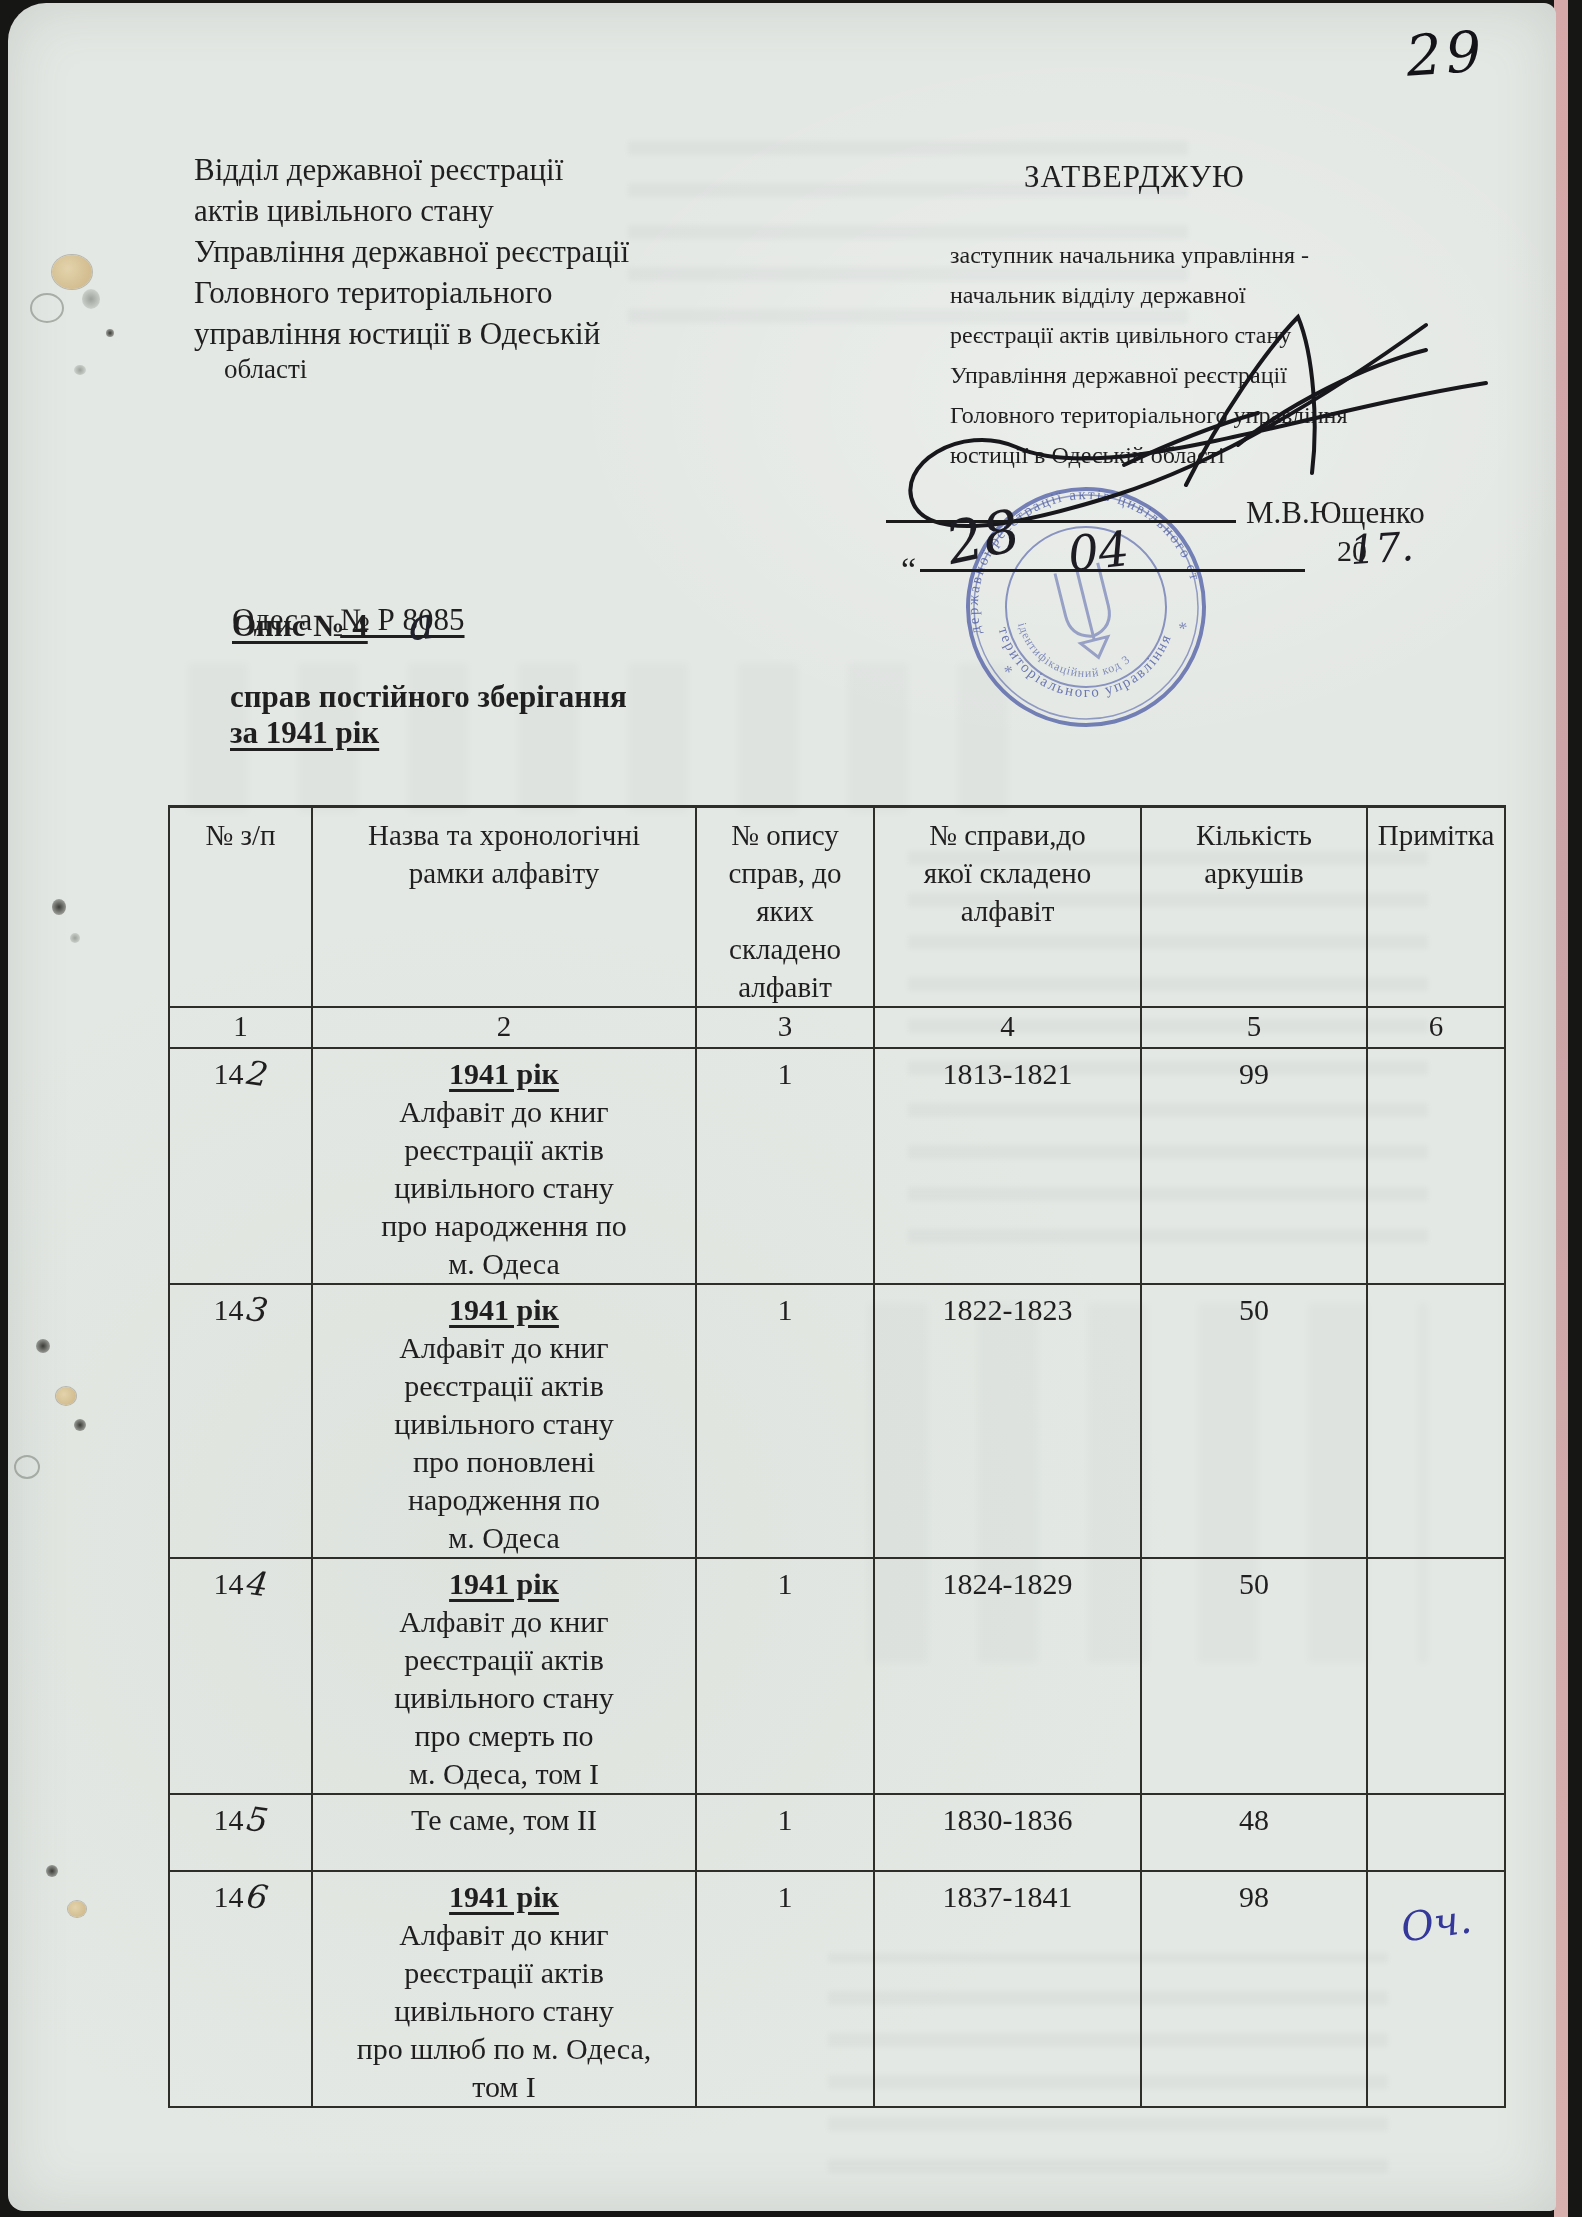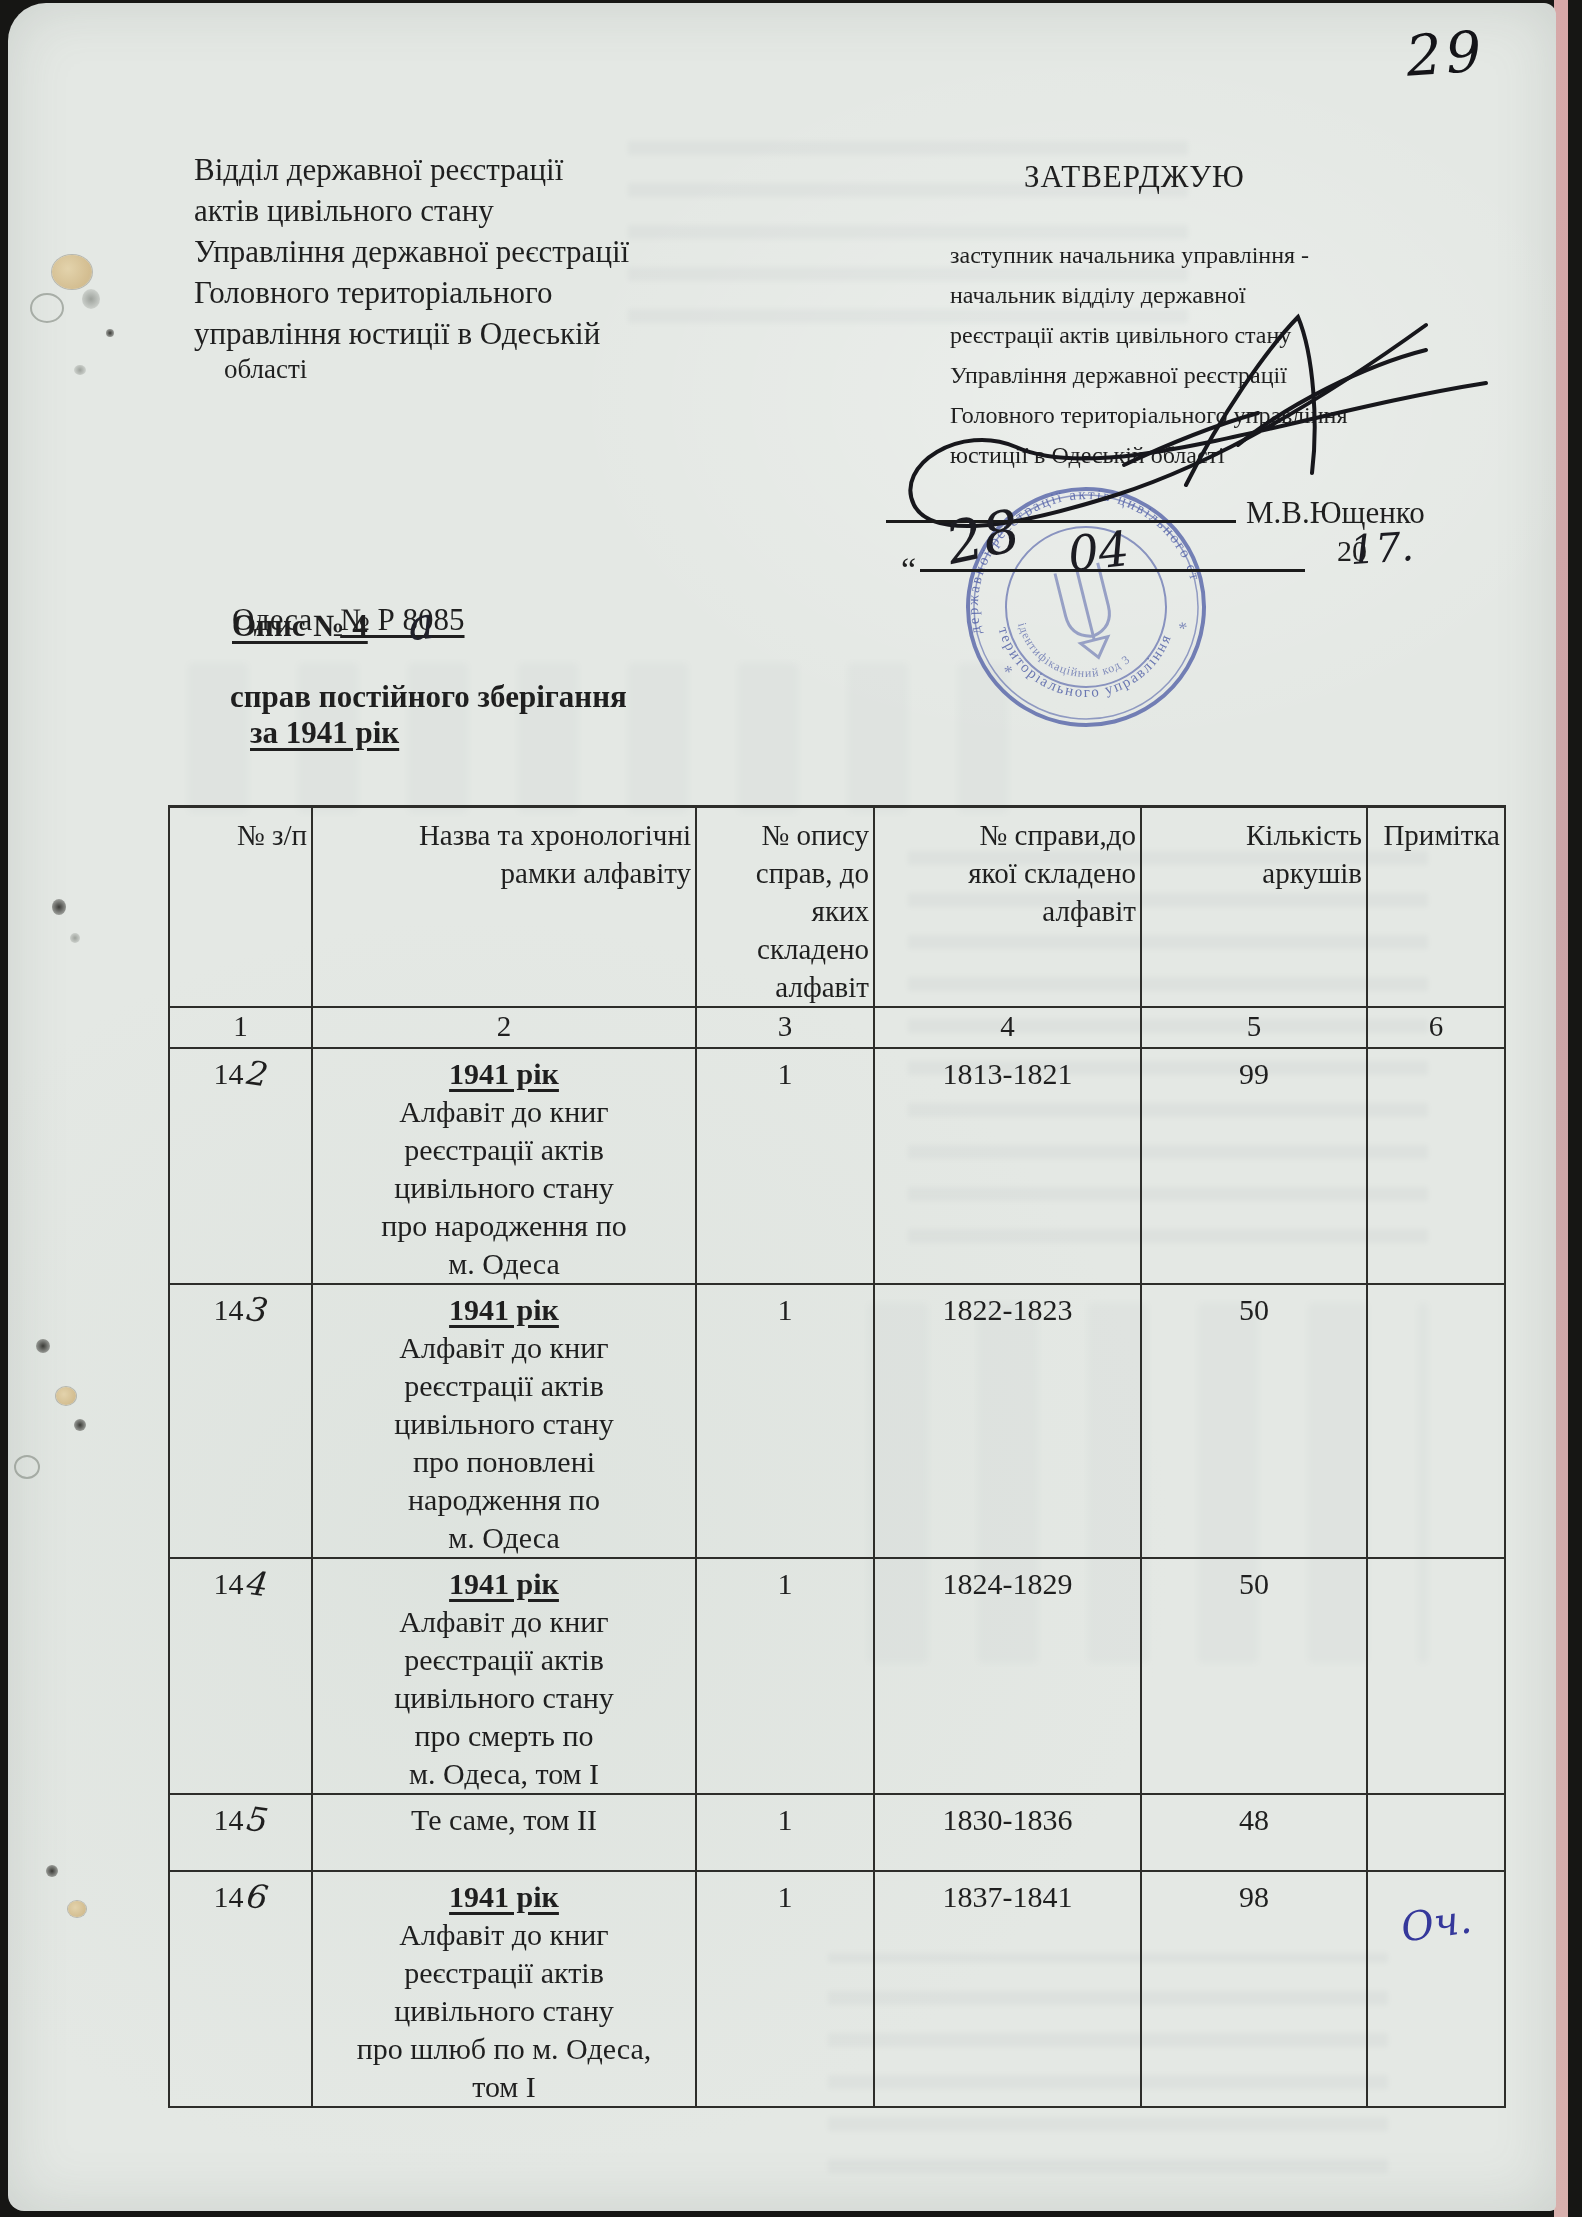--- a/index.html
+++ b/index.html
@@ -46,27 +46,27 @@
   .hand-month{left:1060px;top:520px;font-size:48px;color:#1c1c22;transform:rotate(-6deg);}
   .hand-year{left:1342px;top:522px;font-size:40px;color:#1c1c22;transform:rotate(-4deg);}
   .hand-page{left:1398px;top:18px;font-size:56px;color:#141418;transform:rotate(-4deg);letter-spacing:4px;}
   .hand-opys{left:400px;top:595px;font-size:44px;color:#20202a;transform:rotate(-6deg);}
   .hand-blue{font-family:"DejaVu Serif", serif;font-style:italic;color:#35389b;}
 
   .fond{left:224px;top:563px;font-size:31px;}
   .fond .gap{display:inline-block;width:28px;}
   .opys{left:224px;top:605px;font-size:31px;font-weight:bold;}
   .keep1{left:222px;top:676px;font-size:31px;font-weight:bold;}
-  .keep2{left:222px;top:712px;font-size:31px;font-weight:bold;margin-left:20px;}
+  .keep2{left:222px;top:712px;font-size:31px;font-weight:bold;}
 
   
   .tbl{position:absolute;left:160px;top:802px;border-collapse:collapse;table-layout:fixed;}
   .tbl td{border:2px solid #2d2d2a;vertical-align:top;text-align:center;
           font-size:30px;line-height:38px;padding:6px 4px 0 4px;overflow:hidden;}
-  .tbl tr.hdr td{border-top:3px solid #2d2d2a;font-size:29px;line-height:38px;padding-top:8px;text-align:right;}
+  .tbl tr.hdr td{border-top:3px solid #2d2d2a;font-size:29px;line-height:38px;padding-top:8px;}
   .tbl tr.nums td{font-size:29px;padding:1px 0 0 0;line-height:34px;}
   .year-title{display:block;font-weight:bold;text-decoration:underline;text-underline-offset:5px;}
   .year-title:empty{display:none;}
   .rownum{display:inline-flex;align-items:flex-start;}
   .rownum .hand{font-size:33px;margin-left:3px;transform:rotate(8deg);}
   .prym-hand{display:inline-block;margin-top:26px;font-size:40px;transform:rotate(-8deg);}
 
   
   .stamp{position:absolute;left:928px;top:418px;width:300px;height:372px;opacity:.85;transform:rotate(-14deg);}
   

